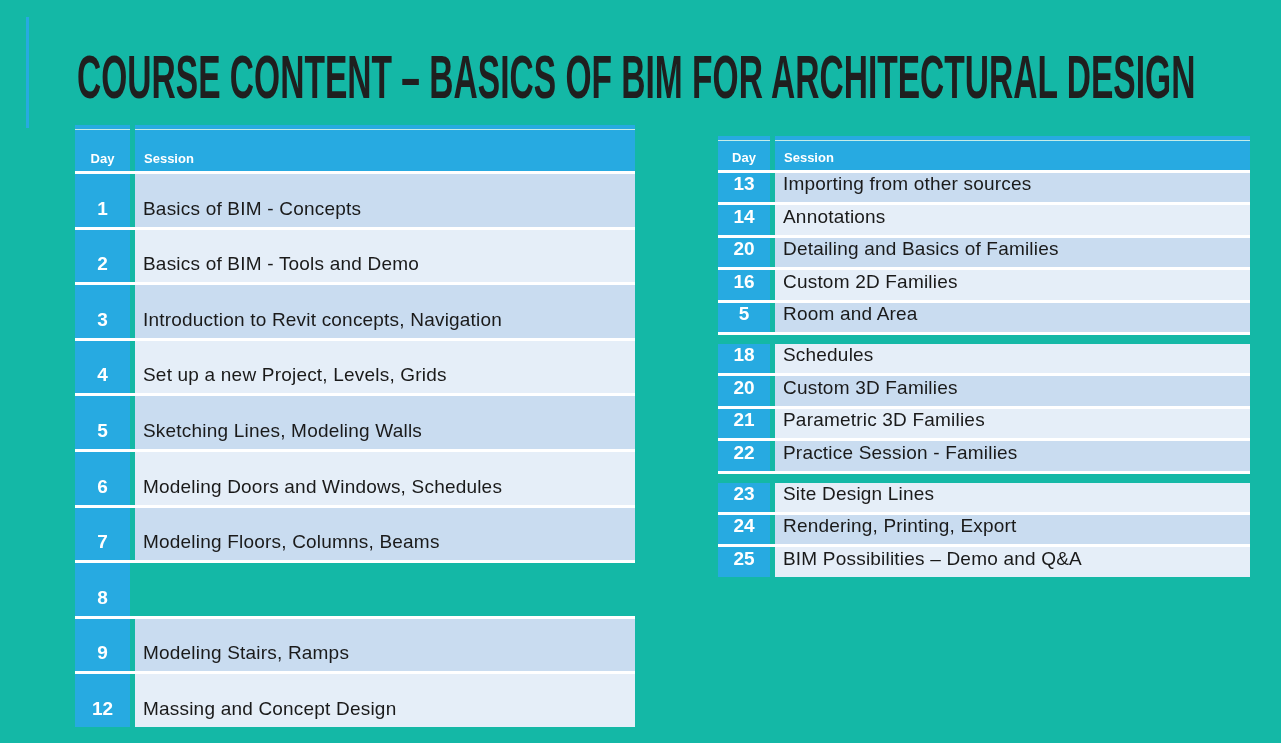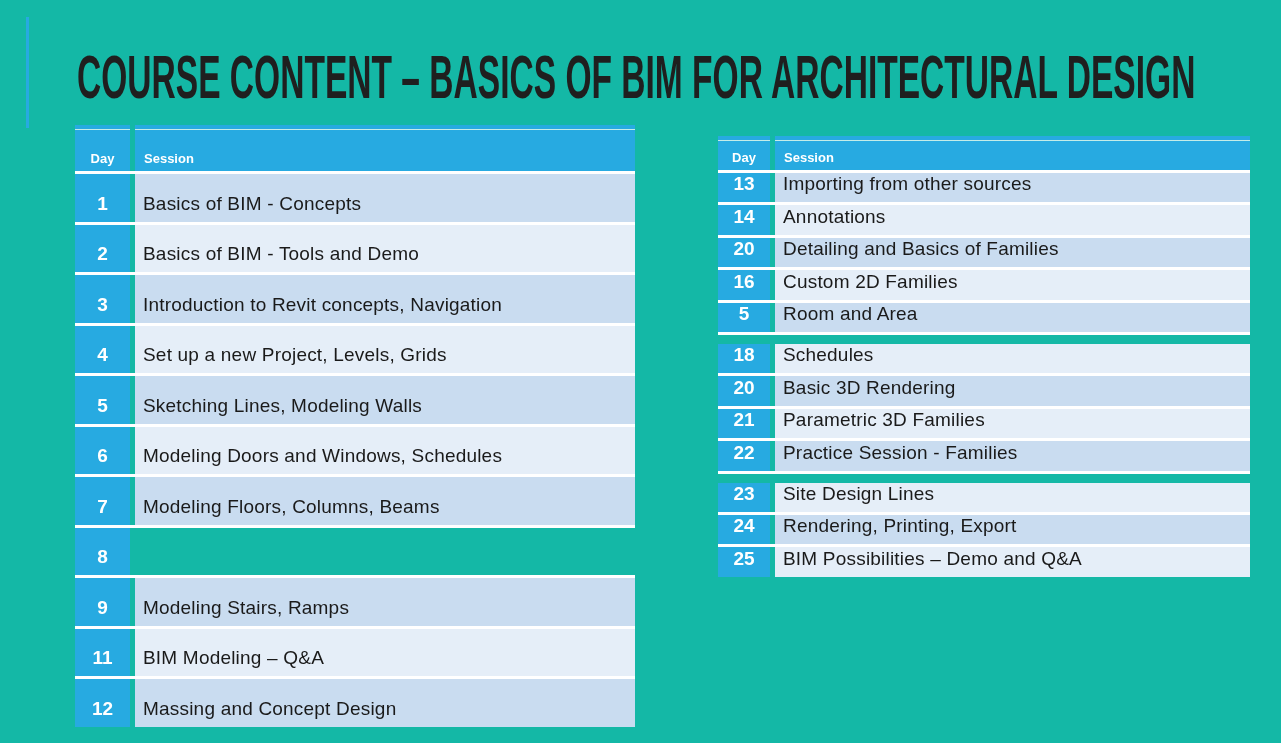--- a/index.html
+++ b/index.html
@@ -126,24 +126,20 @@
           <div class="cell session">Modeling Floors, Columns, Beams</div>
         </div>
         <div class="trow">
           <div class="cell day">8</div>
         </div>
         <div class="trow">
           <div class="cell day">9</div>
           <div class="cell session">Modeling Stairs, Ramps</div>
         </div>
         <div class="trow">
-          <div class="cell day">11</div>
-          <div class="cell session">BIM Modeling – Q&amp;A</div>
-        </div>
-        <div class="trow">
           <div class="cell day">12</div>
           <div class="cell session">Massing and Concept Design</div>
         </div>
       </div>
   </div>
 
   <div class="ctable t-right">
     <div class="thead">
       <div class="cell day">Day</div>
       <div class="cell session">Session</div>
@@ -168,21 +164,21 @@
         <div class="trow">
           <div class="cell day">5</div>
           <div class="cell session">Room and Area</div>
         </div>
         <div class="trow tall">
           <div class="cell day">18</div>
           <div class="cell session">Schedules</div>
         </div>
         <div class="trow">
           <div class="cell day">20</div>
-          <div class="cell session">Basic 3D Rendering</div>
+          <div class="cell session">Custom 3D Families</div>
         </div>
         <div class="trow">
           <div class="cell day">21</div>
           <div class="cell session">Parametric 3D Families</div>
         </div>
         <div class="trow">
           <div class="cell day">22</div>
           <div class="cell session">Practice Session - Families</div>
         </div>
         <div class="trow tall">

